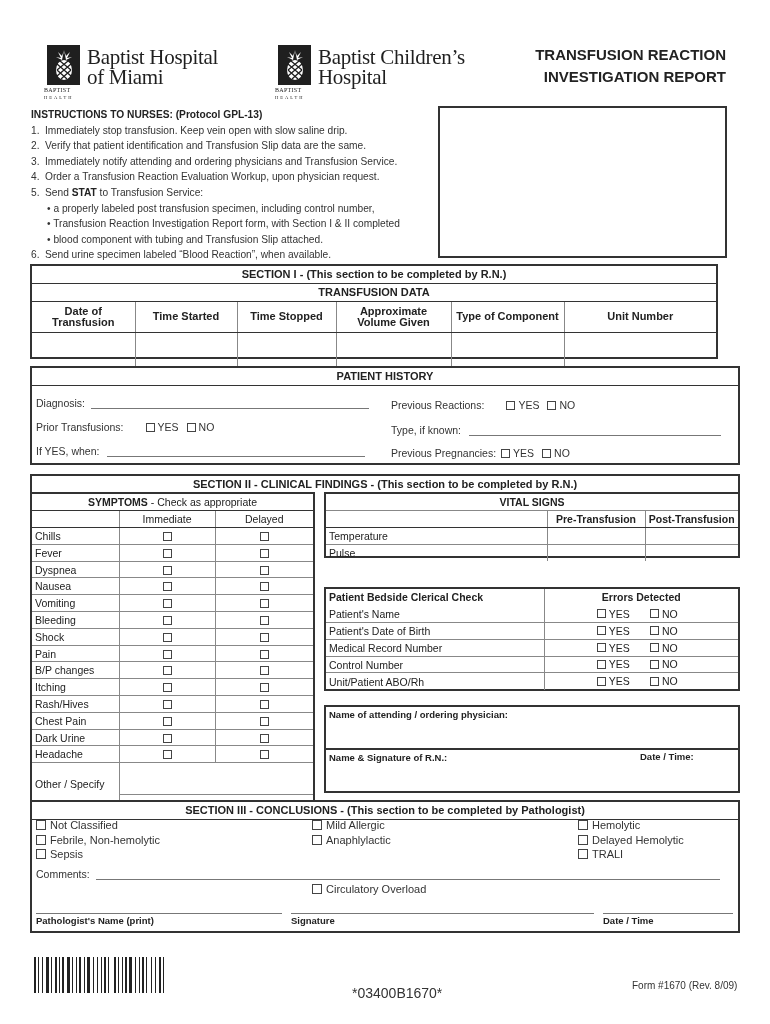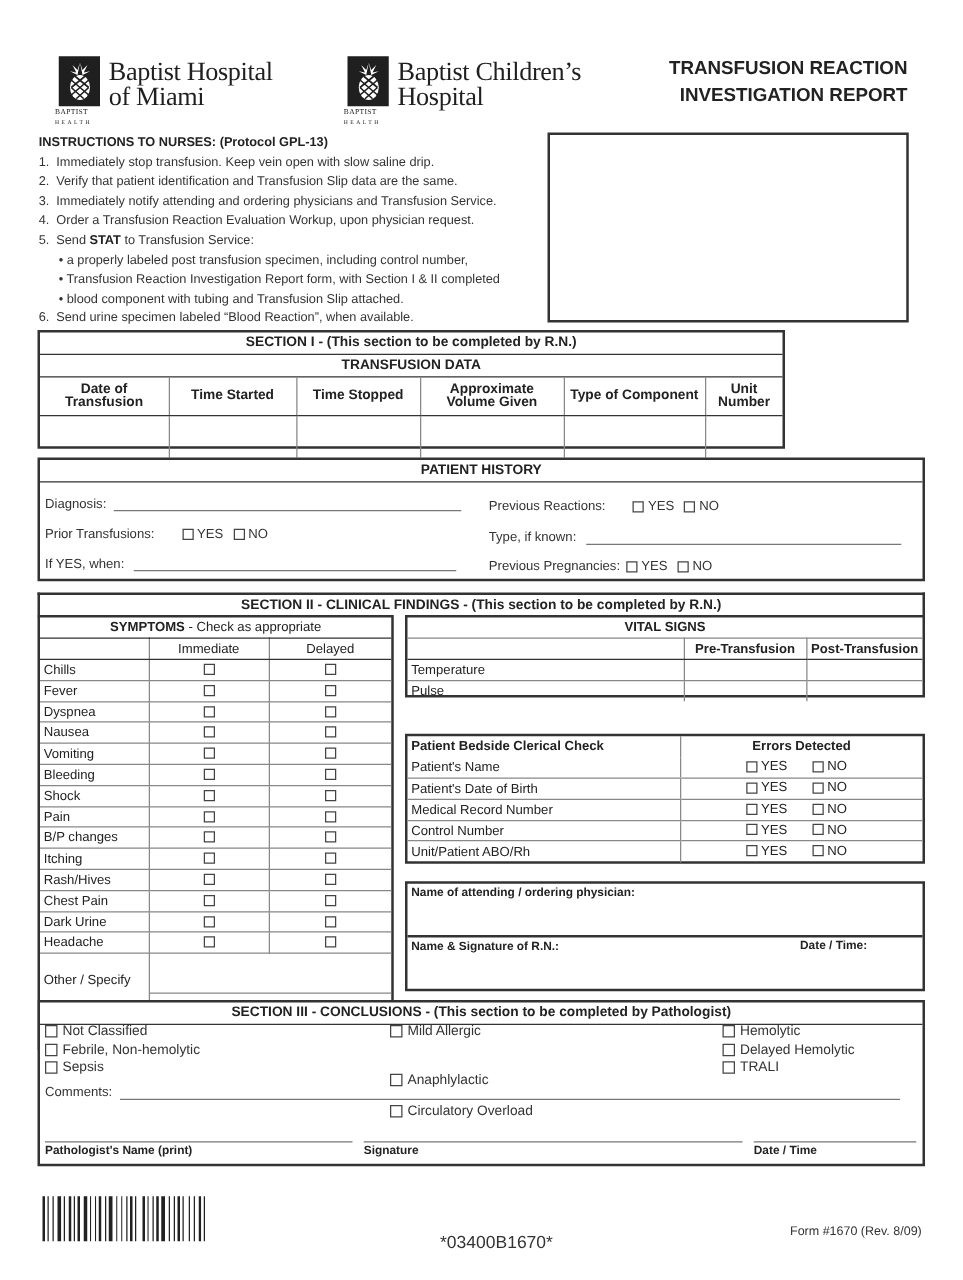--- a/index.html
+++ b/index.html
@@ -136,21 +136,21 @@
     </div>
   <div class="bul">• a properly labeled post transfusion specimen, including control number,</div>
   <div class="bul">• Transfusion Reaction Investigation Report form, with Section I &amp; II completed</div>
   <div class="bul">• blood component with tubing and Transfusion Slip attached.</div>
   <div class="item">
       <span class="num">6.</span>
       <span>Send urine specimen labeled “Blood Reaction”, when available.</span>
     </div>
 </div>
 
-<div class="box" style="left:30px; top:264px; width:598px; height:95px;">
+<div class="box" style="left:30px; top:264px; width:688px; height:95px;">
   <div class="bar">SECTION I - (This section to be completed by R.N.)</div>
   <div class="bar">TRANSFUSION DATA</div>
   <table class="td-table">
     <tbody>
         <tr>
       <th style="width:103px"><span>Date of</span><br><span>Transfusion</span></th>
       <th style="width:102px">Time Started</th>
       <th style="width:99px">Time Stopped</th>
       <th style="width:115px"><span>Approximate</span><br><span>Volume Given</span></th>
       <th style="width:113px">Type of Component</th>
@@ -427,21 +427,21 @@
       <span>Febrile, Non-hemolytic</span>
     </div>
     <div class="s3-opt" style="left: 36px; top: 848px;">
       <span class="chk"></span>
       <span>Sepsis</span>
     </div>
     <div class="s3-opt" style="left: 312px; top: 819px;">
       <span class="chk"></span>
       <span>Mild Allergic</span>
     </div>
-    <div class="s3-opt" style="left: 312px; top: 833.5px; margin-top: 24px;">
+    <div class="s3-opt" style="left: 312px; top: 833.5px;">
       <span class="chk"></span>
       <span>Anaphlylactic</span>
     </div>
     <div class="s3-opt" style="left: 312px; top: 848px; margin-top: 35px;">
       <span class="chk"></span>
       <span>Circulatory Overload</span>
     </div>
     <div class="s3-opt" style="left: 578px; top: 819px;">
       <span class="chk"></span>
       <span>Hemolytic</span>

